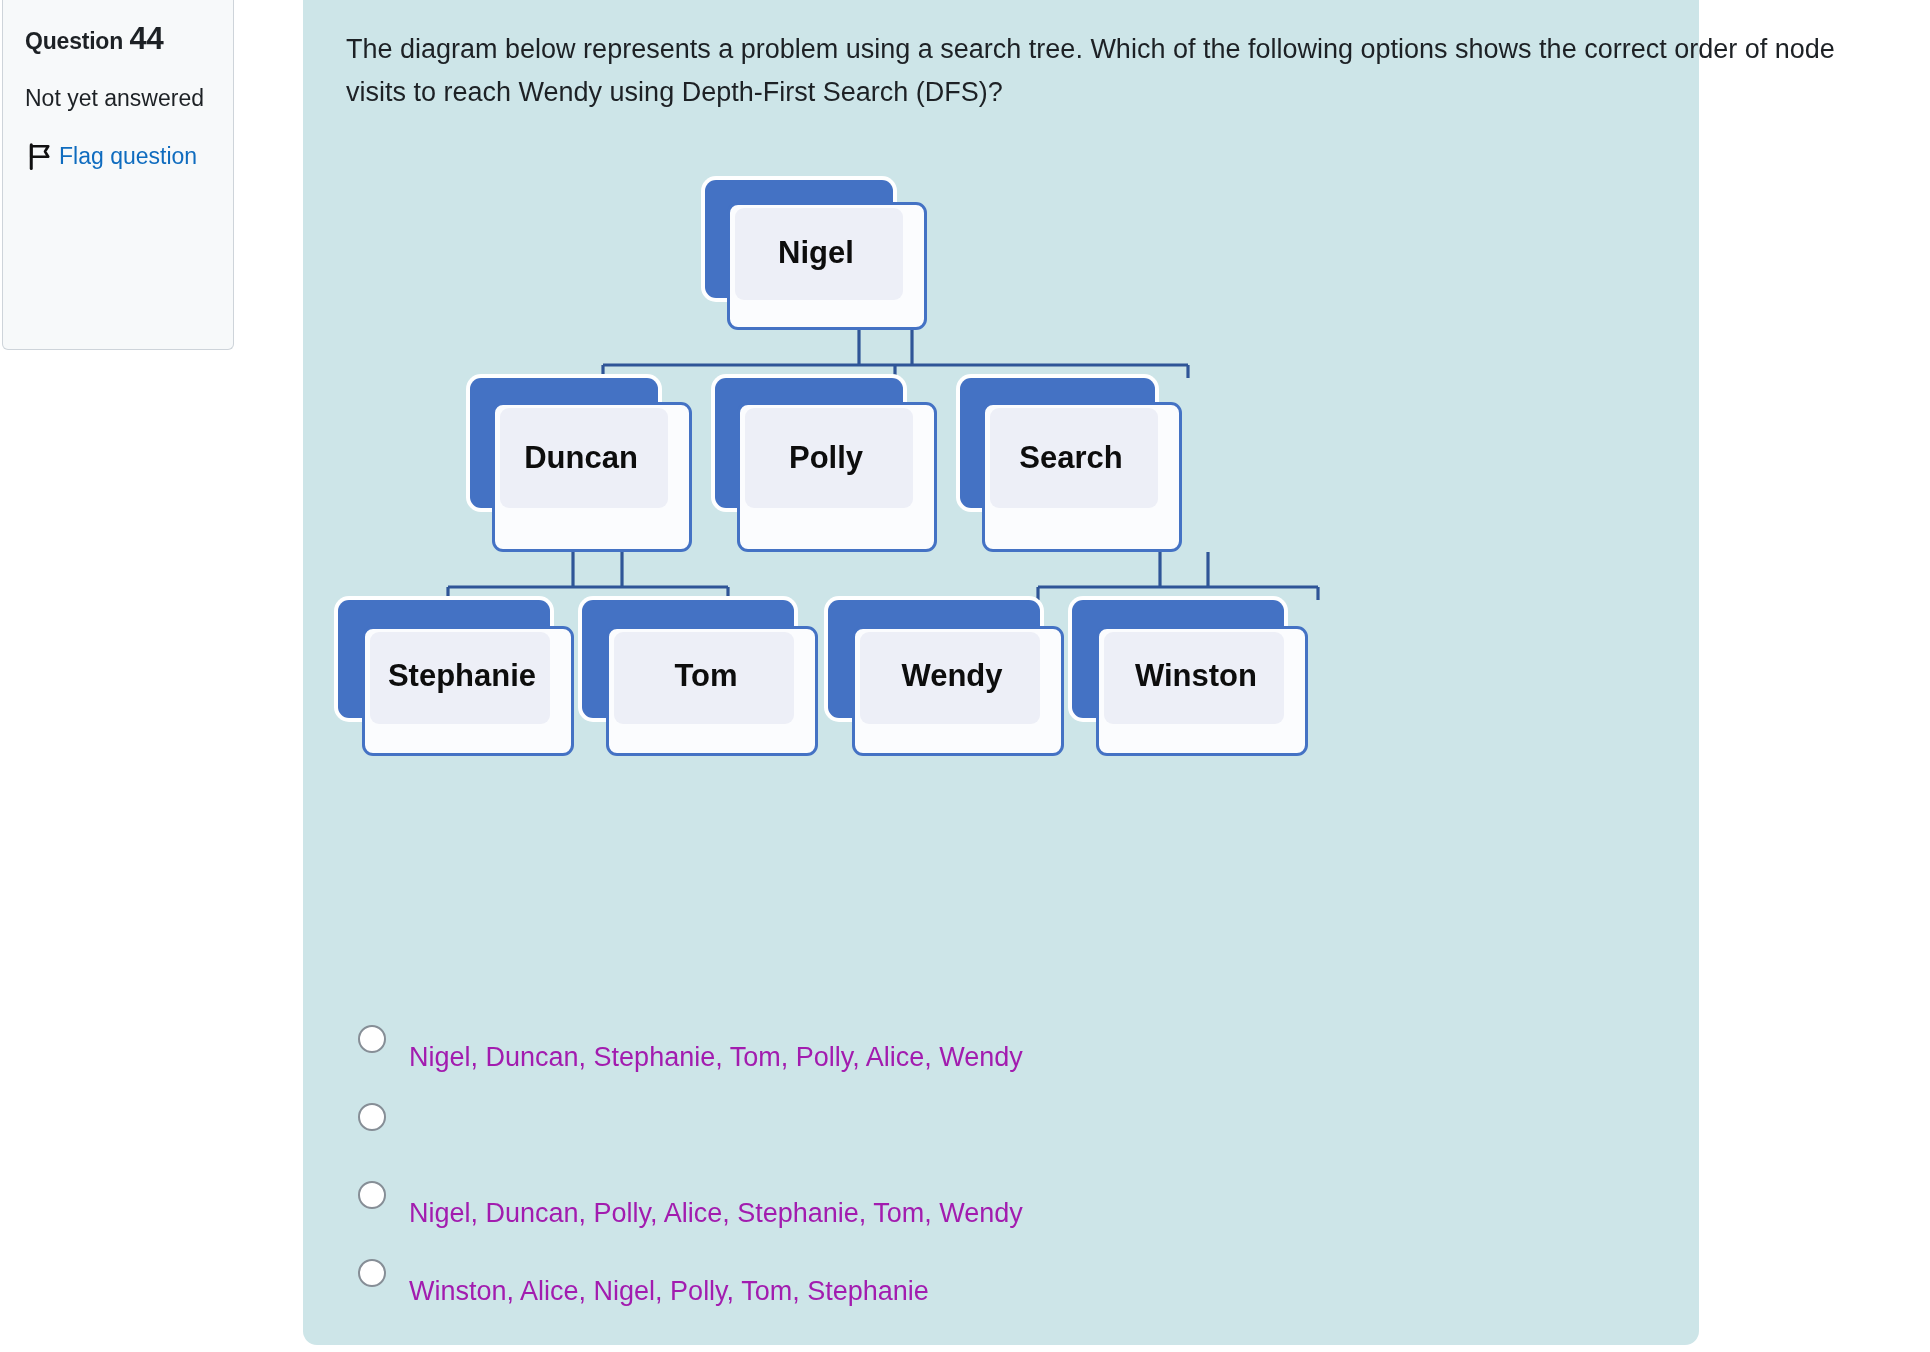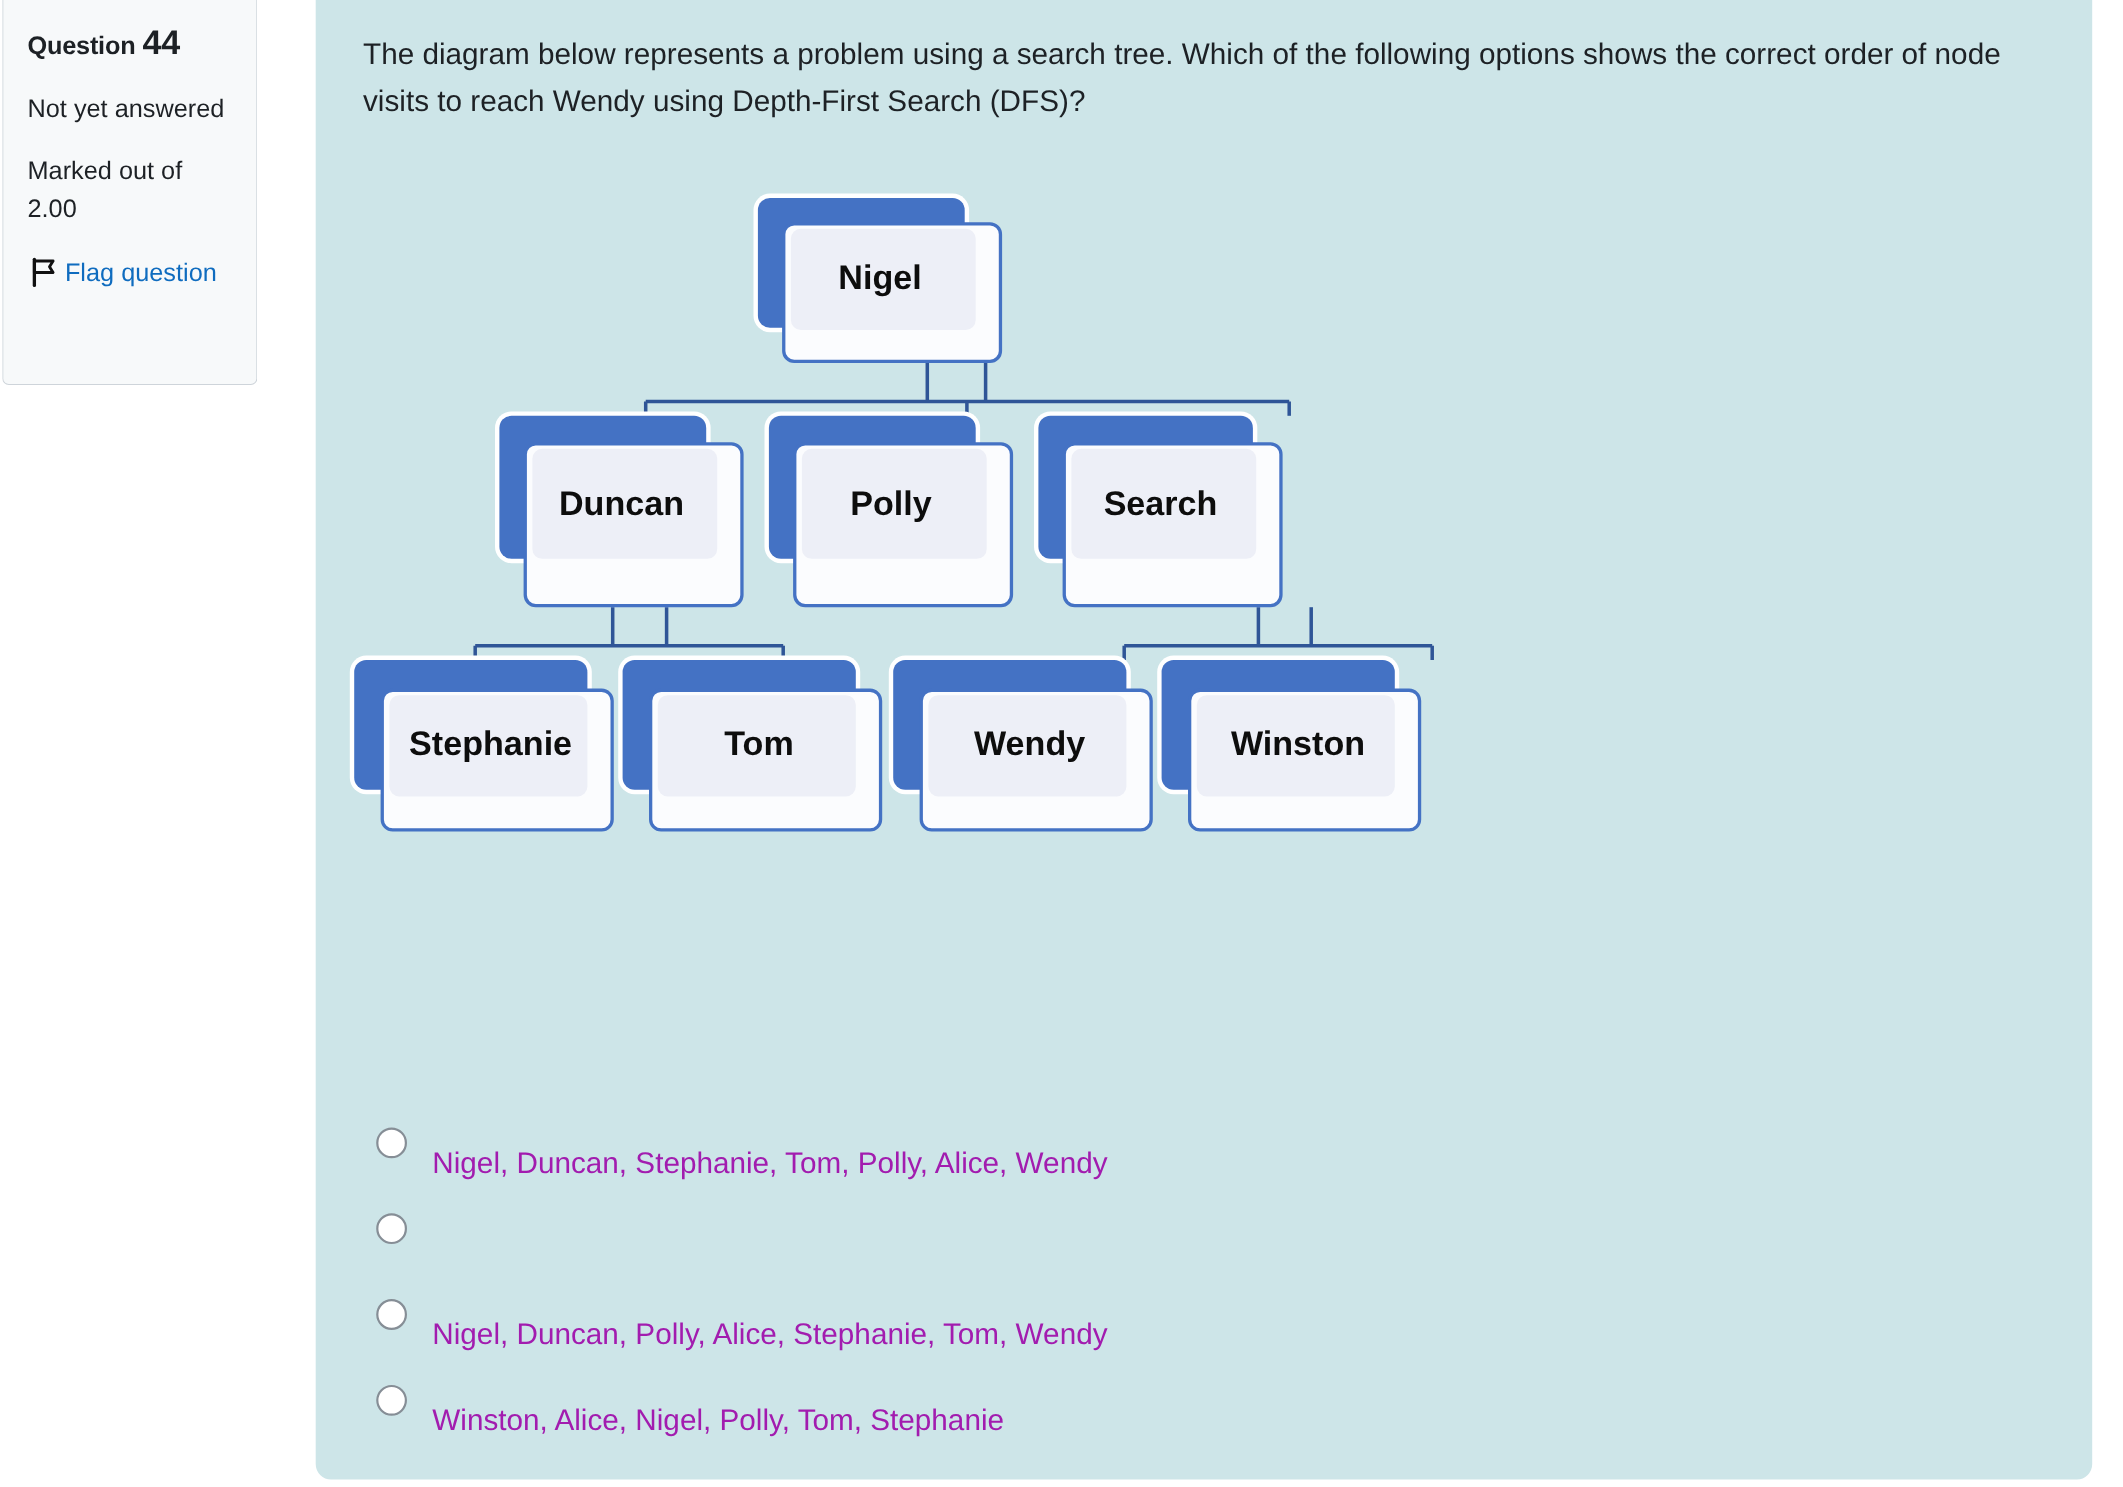--- a/index.html
+++ b/index.html
@@ -57,23 +57,23 @@
   #flag-row .flag-label {
     color: #0f6cbf;
     font-size: 23px;
     line-height: 1;
   }
   .flag-glyph { display:block; }
 
   
   #question-panel {
     position: absolute;
-    left: 287px;
+    left: 303px;
     top: 0px;
-    width: 1615px;
+    width: 1396px;
     height: 1345px;
     box-sizing: border-box;
     background: #cde5e8;
     border-radius: 0 0 14px 14px;
     padding: 0;
   }
 
   #question-text {
     position: absolute;
     left: 43px;
@@ -157,21 +157,20 @@
 </style>
 </head>
 <body>
 
 <div id="question-info">
   <div id="question-heading">
     <span class="qword">Question</span>
     <span class="qnum">44</span>
   </div>
   <div class="info-line">Not yet answered</div>
-  <div class="info-line">Marked out of 2.00</div>
   <div id="flag-row">
     <span>
       <svg class="flag-glyph" width="30" height="30" viewBox="0 0 24 24" fill="none">
         <path d="M5 3 L5 22" stroke="#111111" stroke-width="2.4" stroke-linecap="round"></path>
         <path d="M5 4.2 L18.6 4.2 L16 8.4 L18.6 12.6 L5 12.6 Z" stroke="#111111" stroke-width="2.1" stroke-linejoin="round" fill="none"></path>
       </svg>
     </span>
     <span class="flag-label">Flag question</span>
   </div>
 </div>

